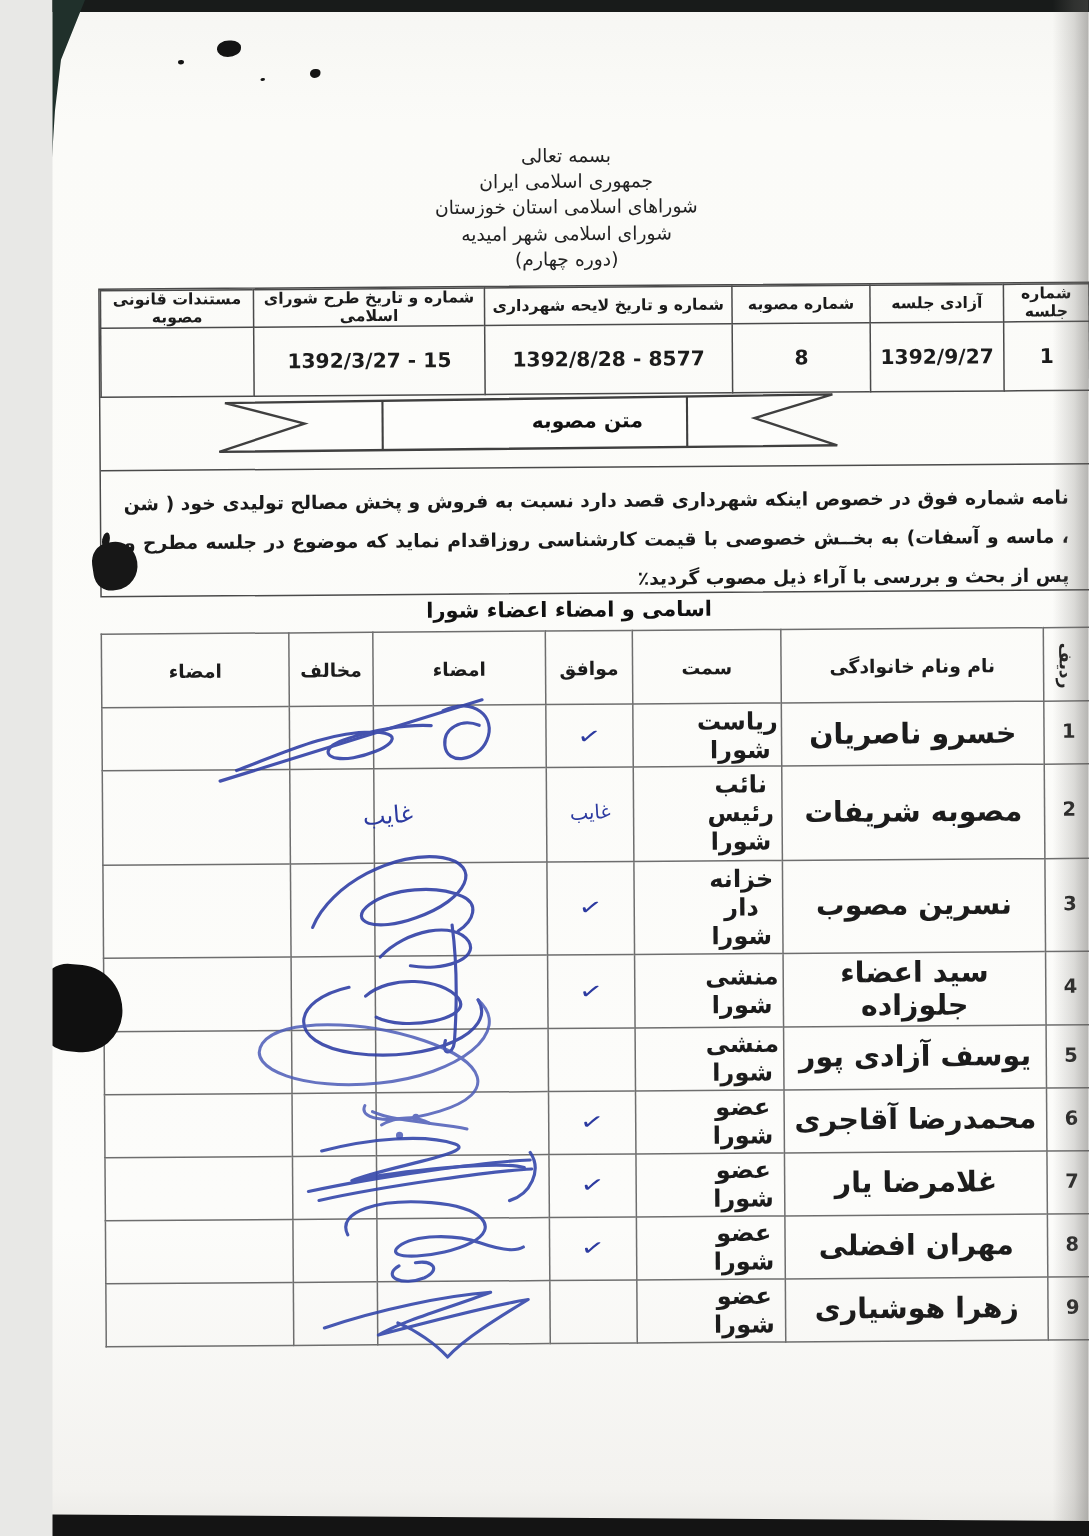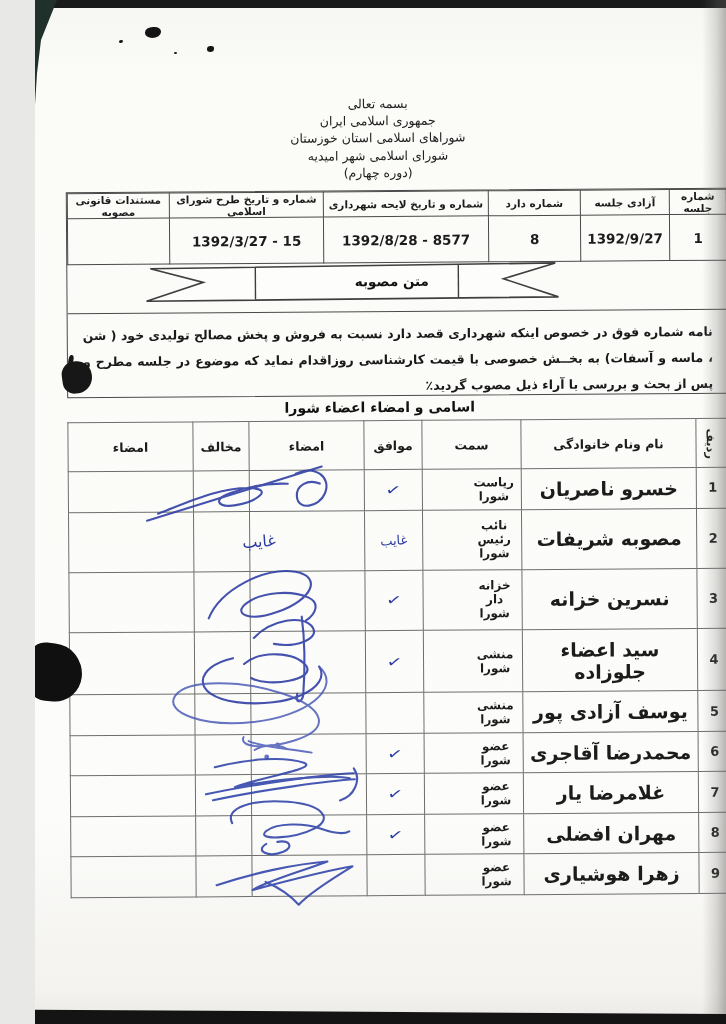--- a/index.html
+++ b/index.html
@@ -42,21 +42,21 @@
   .members-title{position:absolute;top:399px;left:0;width:100%;text-align:center;
     font-size:14px;font-weight:bold;color:#111;}
 
   .members-wrap{position:absolute;left:33px;top:420px;width:662px;height:476px;}
   .members-table{width:100%;height:100%;}
   .members-table th,.members-table td{border:1px solid #6e6e6e;text-align:center;vertical-align:middle;padding:0 2px;}
   .members-table{border:1.5px solid #555;}
   .members-table th{font-size:12.5px;font-weight:bold;height:48px;}
   .members-table td{font-size:13px;font-weight:bold;}
   .members-table .name{font-size:19px;}
-  .members-table .pos{font-size:12px;padding-left:46px;}
+  .members-table .pos{font-size:16px;padding-left:46px;}
   .members-table .num{font-size:13px;}
   .rowno-vert{display:inline-block;transform:rotate(90deg);font-size:11.5px;letter-spacing:1px;}
 
   .ink{color:#2c3aa0;font-family:"DejaVu Sans",sans-serif;}
   .check{display:inline-block;font-size:15px;transform:rotate(8deg) scaleX(1.25);font-weight:normal;}
   .absent{display:inline-block;font-size:13px;font-weight:normal;transform:rotate(-3deg);}
   .absent-sig{display:inline-block;font-size:16px;font-weight:normal;transform:translateX(-48px) rotate(-4deg);}
 
   .sig-overlay{position:absolute;inset:0;pointer-events:none;}
 
@@ -88,21 +88,21 @@
             <col style="width:89px">
             <col style="width:92px">
           <col style="width:165px">
             <col style="width:154px">
             <col>
         </colgroup>
         <tbody>
             <tr>
           <th>شماره جلسه</th>
           <th>آزادی جلسه</th>
-          <th>شماره دارد</th>
+          <th>شماره مصوبه</th>
           <th>شماره و تاریخ لایحه شهرداری</th>
           <th>شماره و تاریخ طرح شورای اسلامی</th>
           <th>مستندات قانونی مصوبه</th>
         </tr>
         <tr>
           <td><span class="ltr">1</span></td>
           <td><span class="ltr">1392/9/27</span></td>
           <td><span class="ltr">8</span></td>
           <td><span class="ltr">1392/8/28 - 8577</span></td>
           <td><span class="ltr">1392/3/27 - 15</span></td>
@@ -161,21 +161,21 @@
           <td class="num">2</td>
           <td class="name">مصوبه شریفات</td>
           <td class="pos">نائب رئیس شورا</td>
           <td><span class="ink absent">غایب</span></td>
           <td><span class="ink absent-sig">غایب</span></td>
           <td></td>
           <td></td>
         </tr>
         <tr>
           <td class="num">3</td>
-          <td class="name">نسرین خزانه</td>
+          <td class="name">نسرین مصوب</td>
           <td class="pos">خزانه دار شورا</td>
           <td><span class="ink check">✓</span></td>
           <td></td>
           <td></td>
           <td></td>
         </tr>
         <tr>
           <td class="num">4</td>
           <td class="name">سید اعضاء جلوزاده</td>
           <td class="pos">منشی شورا</td>

